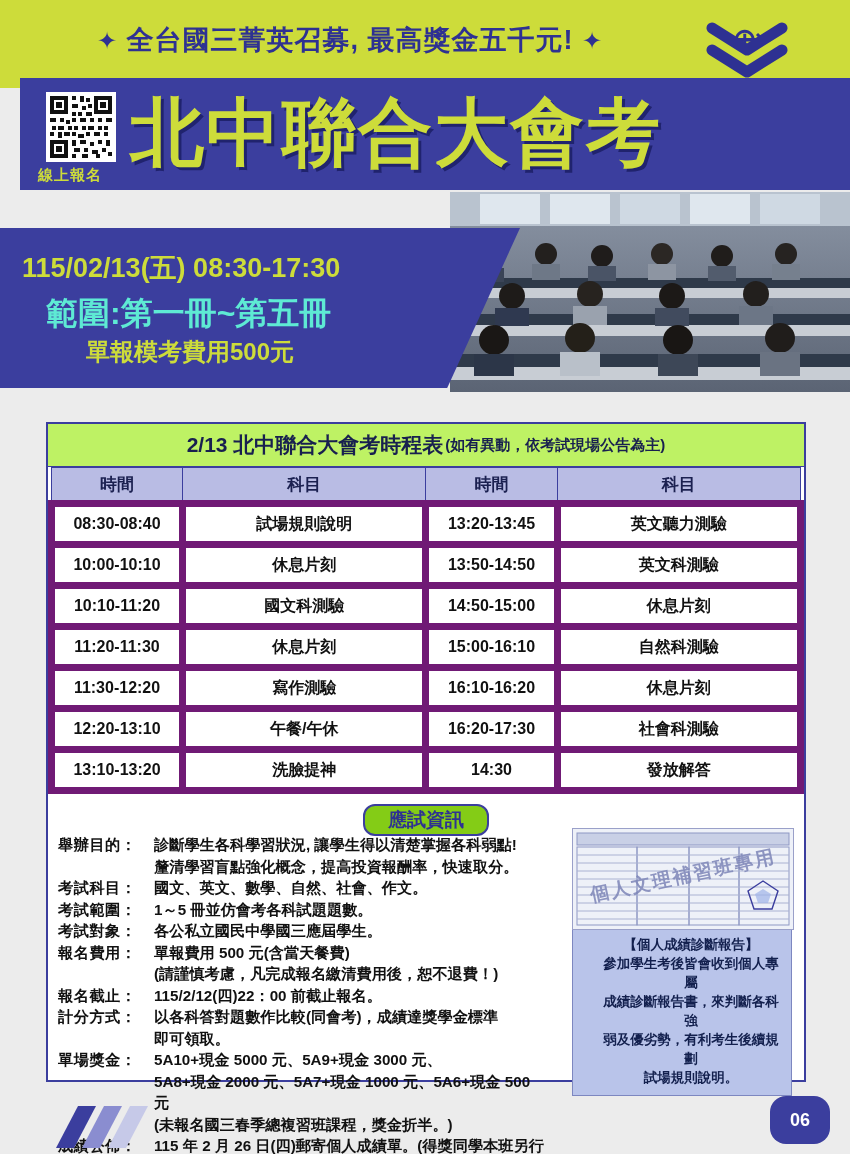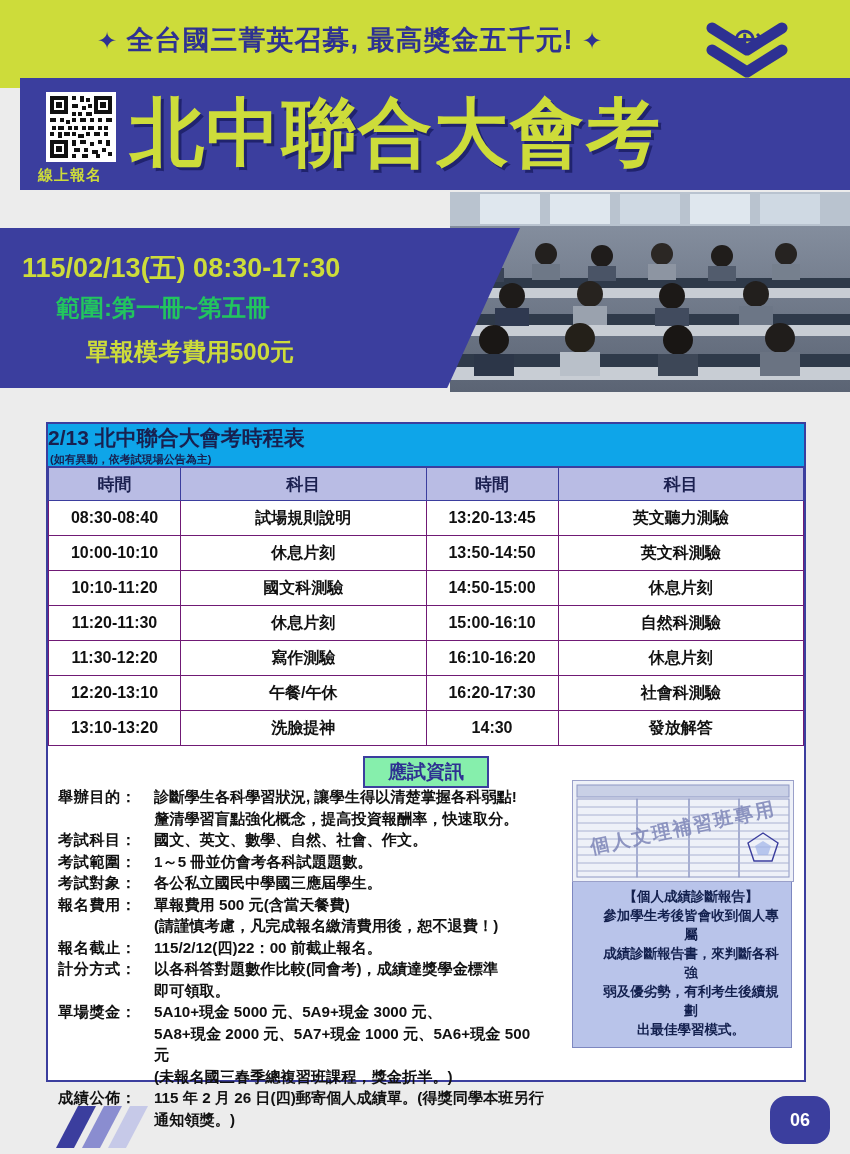--- a/index.html
+++ b/index.html
@@ -58,59 +58,59 @@
   .infopanel{
     position:absolute;left:0;top:228px;width:520px;height:160px;
     background:#3b3e9e;
     clip-path:polygon(0 0,100% 0,86% 100%,0 100%);
   }
   .infopanel .l1{
     position:absolute;left:22px;top:22px;color:#cddc3a;font-size:27px;font-weight:bold;
     white-space:nowrap;
   }
   .infopanel .l2{
-    position:absolute;left:56px;top:64px;color:#22c55e;font-size:24px;font-weight:bold;
+    position:absolute;left:46px;top:64px;color:#5eead4;font-size:32px;font-weight:bold;
     white-space:nowrap;
   }
   .infopanel .l3{
     position:absolute;left:86px;top:108px;color:#cddc3a;font-size:24px;font-weight:bold;
     white-space:nowrap;
   }
 
   
   .card{
     position:absolute;left:46px;top:422px;width:760px;height:660px;
     background:#ffffff;border:2px solid #3b3e9e;box-sizing:border-box;
   }
   .sched-title{
-    height:42px;background:#0ea5e9;border-bottom:1px solid #3b3e9e;
-    display:flex;justify-content:center;
-    color:#18204f;font-size:21px;font-weight:bold;flex-direction:column;
-  }
-  .sched-title .small{font-size:11px;font-weight:bold;margin-left:2px;}
+    height:42px;background:#bef264;border-bottom:1px solid #3b3e9e;
+    display:flex;align-items:center;justify-content:center;
+    color:#18204f;font-size:21px;font-weight:bold;
+  }
+  .sched-title .small{font-size:15px;font-weight:bold;margin-left:2px;}
 
   table.sched{width:100%;border-collapse:collapse;table-layout:fixed;}
   table.sched th{
     background:#b9bce4;color:#1b2050;font-size:17px;font-weight:bold;
     height:30px;border:1px solid #3b3e9e;
   }
   table.sched td{
-    height:32px;border:1px solid #701a75;text-align:center;
+    height:32px;border:7px solid #701a75;text-align:center;
     font-size:16px;font-weight:bold;color:#111;
   }
   table.sched col.c1{width:17.5%}
   table.sched col.c2{width:32.5%}
   table.sched col.c3{width:17.5%}
   table.sched col.c4{width:32.5%}
 
   
   .infosec{position:relative;padding:4px 0 0 0;}
   .badge{
-    margin:6px auto 3px auto;width:122px;height:28px;background:#86efac;
-    border:2px solid #3b3e9e;border-radius:0;
+    margin:6px auto 3px auto;width:122px;height:28px;background:#84cc16;
+    border:2px solid #3b3e9e;border-radius:12px;
     display:flex;align-items:center;justify-content:center;
     color:#2e3192;font-size:19px;font-weight:bold;
   }
   .notes{
     position:absolute;left:10px;top:40px;width:490px;
     font-size:15.2px;color:#111;line-height:21.5px;
   }
   .notes .row{display:flex;}
   .notes .lbl{width:96px;flex:0 0 96px;font-weight:bold;letter-spacing:0.5px;}
   .notes .val{flex:1;font-weight:bold;}
@@ -449,21 +449,21 @@
             <polygon points="190,52 205,62 199,80 181,80 175,62" fill="none" stroke="#3b3e9e" stroke-width="1.4"></polygon>
             <polygon points="190,60 198,65 195,74 185,74 182,65" fill="#9fb3e8" opacity=".7"></polygon>
           </svg>
           <div class="wm">個人文理補習班專用</div>
         </div>
         <div class="reportcap">
           <span class="t">【個人成績診斷報告】</span>
           <span class="t">參加學生考後皆會收到個人專屬</span>
           <span class="t">成績診斷報告書，來判斷各科強</span>
           <span class="t">弱及優劣勢，有利考生後續規劃</span>
-          <span class="t">出最佳學習模式。</span>
+          <span class="t">試場規則說明。</span>
         </div>
       </div>
     </div>
   </div>
 
   <svg class="footer-stripes" viewBox="0 0 140 42">
     <polygon points="8,42 30,0 48,0 26,42" fill="#3b3e9e"></polygon>
     <polygon points="34,42 56,0 74,0 52,42" fill="#8a8dd0"></polygon>
     <polygon points="60,42 82,0 100,0 78,42" fill="#c6c9e8"></polygon>
   </svg>

